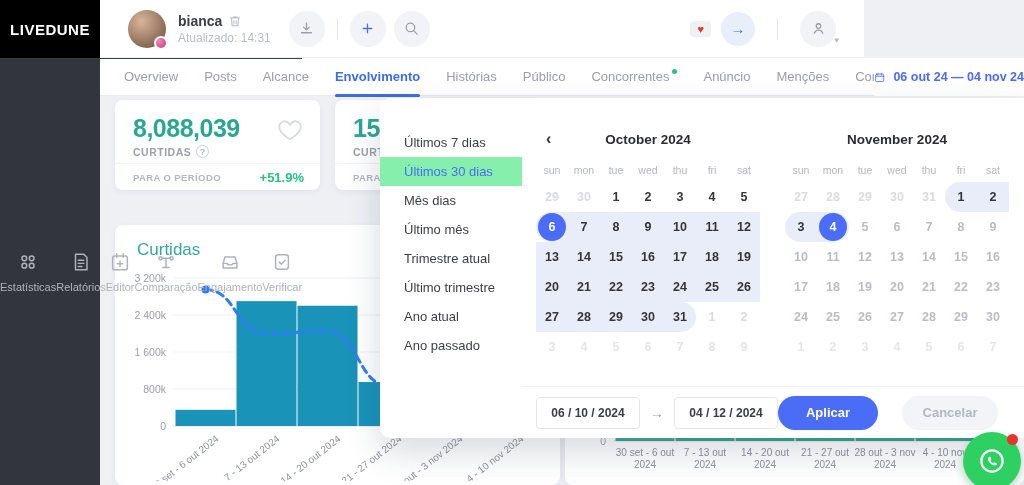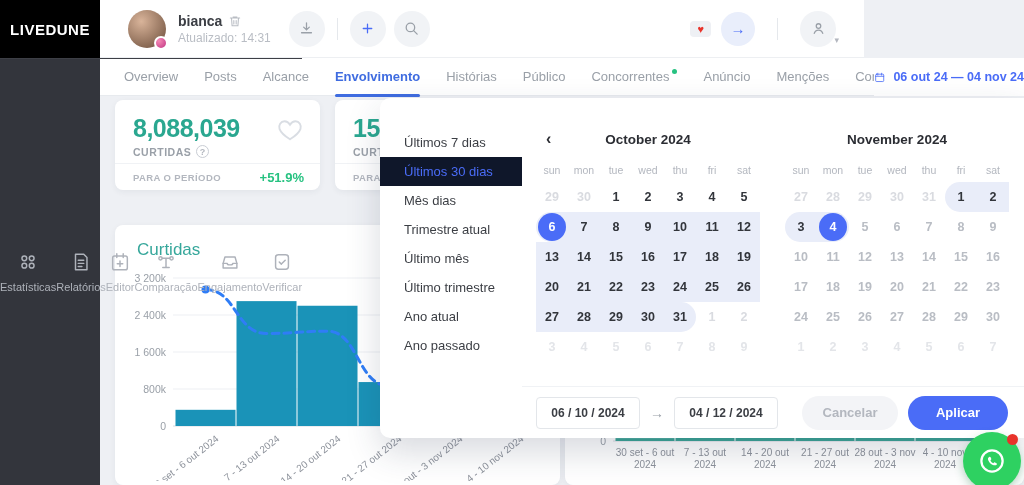--- a/index.html
+++ b/index.html
@@ -60,21 +60,21 @@
   .chart-card.left { left:15px; width:445px; }
   .chart-card.right { left:465px; width:459px; }
   .chart-title { font-size:17px; color:#36a79b; padding:15px 0 0 22px; }
   .chart-holder { position:absolute; left:0; bottom:0; }
 
   
   .overlay { position:absolute; left:380px; top:98px; width:644px; height:340px; background:#fff; z-index:40;
              border-radius:10px 0 0 10px; box-shadow:0 14px 34px rgba(40,50,80,.18); display:flex; }
   .presets { width:142px; padding-top:30px; flex:none; }
   .preset { font-size:13px; color:#3b3e44; padding:7px 6px 7px 24px; cursor:pointer; white-space:nowrap; }
-  .preset.active { background:#0f172a; color:#4a6cf7; }
+  .preset.active { background:#86efac; color:#4a6cf7; }
   .cal-wrap { flex:1; display:flex; gap:25px; padding:34px 0 0 14px; }
   .cal { width:224px; flex:none; }
   .cal-head { position:relative; height:26px; text-align:center; font-size:13.5px; font-weight:bold; color:#2b2d33; }
   .cal-prev { position:absolute; left:10px; top:-2px; font-size:16px; font-weight:bold; color:#2b2d33; cursor:pointer; }
   .dow-row, .week-row { display:flex; }
   .dow { width:32px; height:24px; display:flex; align-items:center; justify-content:center; font-size:10.5px; color:#b3b7bf; }
   .day { width:32px; height:30px; display:flex; align-items:center; justify-content:center; font-size:12.5px; font-weight:600; color:#32353b; cursor:pointer; }
   .day.m { color:#d9dbe0; }
   .day.f { color:#e3e5e9; }
   .day.dis { color:#b9bdc4; }
@@ -297,22 +297,22 @@
             <text x="380" y="235" text-anchor="middle" font-size="10" fill="#8d929b" font-family="Liberation Sans, sans-serif"><tspan x="380" dy="0">4 - 10 nov</tspan><tspan x="380" dy="12">2024</tspan></text>
           </svg></div>
     </div>
   </main>
 
   <section class="overlay">
     <div class="presets" id="preset-list">
         <div class="preset">Últimos 7 dias</div>
         <div class="preset active">Últimos 30 dias</div>
         <div class="preset">Mês dias</div>
+        <div class="preset">Último mês</div>
         <div class="preset">Trimestre atual</div>
-        <div class="preset">Último mês</div>
         <div class="preset">Último trimestre</div>
         <div class="preset">Ano atual</div>
         <div class="preset">Ano passado</div>
       </div>
     <div class="cal-wrap" id="calendars">
         <div class="cal">
           <div class="cal-head"><span class="cal-prev">‹</span>October 2024</div>
           <div class="dow-row">
             <span class="dow">sun</span>
             <span class="dow">mon</span>
@@ -445,22 +445,22 @@
             <span class="day f">5</span>
             <span class="day f">6</span>
             <span class="day f">7</span>
           </div>
         </div>
       </div>
     <div class="picker-footer">
       <div class="date-input">06 / 10 / 2024</div>
       <span class="foot-arrow">→</span>
       <div class="date-input">04 / 12 / 2024</div>
+      <button class="pill btn-apply">Aplicar</button>
       <button class="pill btn-cancel">Cancelar</button>
-      <button class="pill btn-apply">Aplicar</button>
     </div>
   </section>
 
   <div class="whatsapp">
     <svg viewBox="0 0 24 24">
       <circle cx="12" cy="12" r="8.5"></circle>
       <path d="M9.2 9.3c.3-.9 1.5-1 1.8-.1l.4 1c.1.3 0 .6-.2.8l-.5.5c.5 1 1.3 1.8 2.3 2.3l.5-.5c.2-.2.5-.3.8-.2l1 .4c.9.3.8 1.5-.1 1.8-.7.2-1.6.2-2.5-.2-1.7-.8-2.8-1.9-3.6-3.6-.4-.9-.4-1.8-.1-2.2z" fill="#fff" stroke="none"></path>
     </svg>
     <span class="reddot"></span>
   </div>

